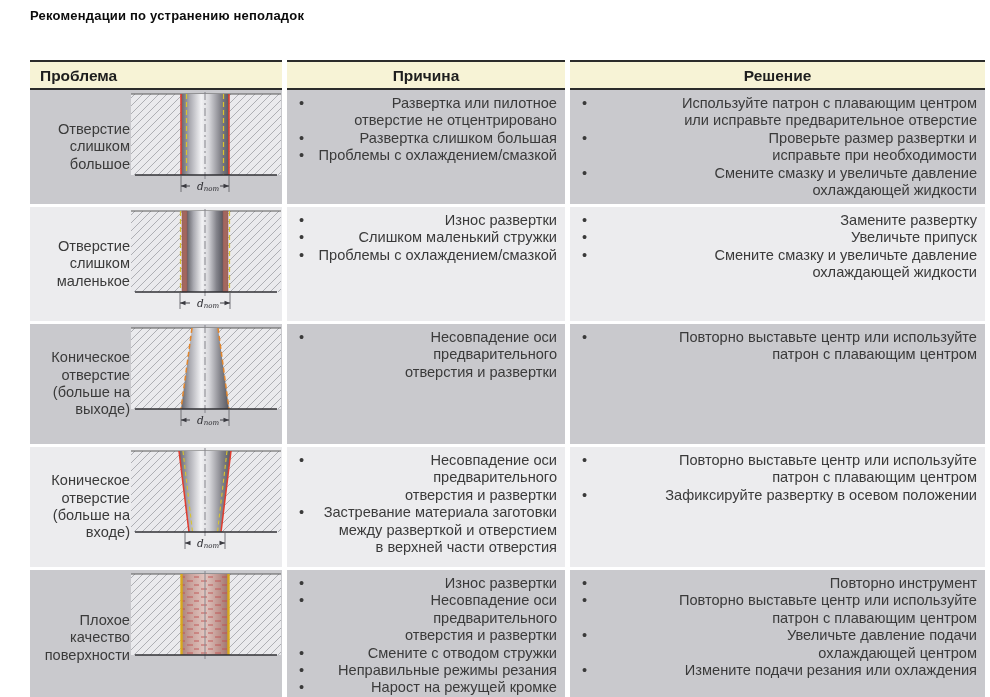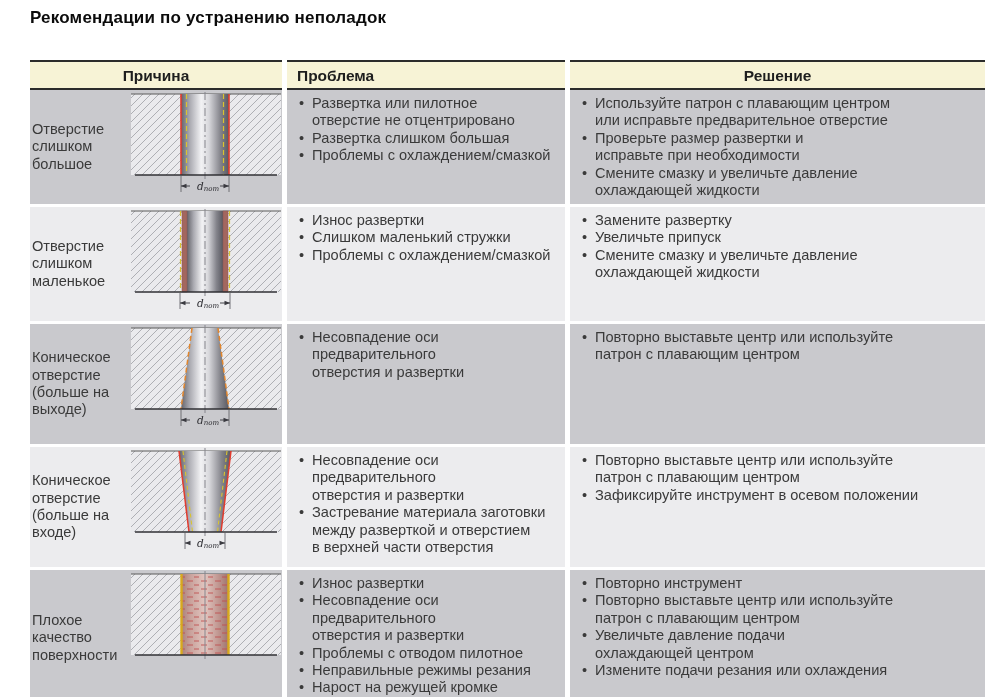--- a/index.html
+++ b/index.html
@@ -2,37 +2,37 @@
 <html style="--header_bg: #f7f3d6; --row_odd: #c9c9cd; --row_even: #ececee; --border_dark: #2b2b2b; --accent_red: #e23b2e; --accent_yellow: #d9c430; --accent_orange: #e2862d;"><head>
 <meta charset="utf-8">
 <style>
   html,body{margin:0;padding:0;background:#fff;}
   .page{
     position:relative;width:990px;height:697px;background:#fff;overflow:hidden;
     font-family:"Liberation Sans",sans-serif;color:#3d3d3d;
   }
   .title{
     position:absolute;left:30px;top:8px;margin:0;
-    font-size:17px;font-weight:bold;color:#0b0b0b;letter-spacing:.2px;
+    font-size:13px;font-weight:bold;color:#0b0b0b;letter-spacing:.2px;
   }
   .table{position:absolute;left:30px;top:60px;width:955px;}
   .thead,.trow{
     display:grid;grid-template-columns:252px 278px 415px;column-gap:5px;
   }
   .th{
     background:var(--header_bg,#f7f3d6);
     border-top:2px solid var(--border_dark,#2b2b2b);
     border-bottom:2px solid var(--border_dark,#2b2b2b);
     font-size:15.5px;font-weight:600;color:#1e1e1e;
     padding:3px 0 2px 0;height:21px;line-height:21px;
   }
   .th.left{text-align:left;padding-left:10px;}
   .th.center{text-align:center;}
   .tbody{display:grid;row-gap:3px;margin-top:0;}
-  .trow .cell{min-height:inherit;}
+  .trow .cell{min-height:inherit;text-align:right;}
   .trow{margin-top:0;}
   .r1 .cell,.r2 .cell{min-height:106px;}
   .r3 .cell,.r4 .cell{min-height:112px;}
   .r5 .cell{min-height:128px;}
   .trow.odd  .cell{background:var(--row_odd,#cacace);}
   .trow.even .cell{background:var(--row_even,#ededee);}
   .trow.last .cell{border-bottom:3px solid var(--border_dark,#2b2b2b);}
   .cell.c1{display:flex;align-items:stretch;}
   .problem{
     flex:1;align-self:center;padding-left:2px;
@@ -51,22 +51,22 @@
   }
 </style>
 </head>
 <body>
 
 <div class="page">
   <h1 class="title">Рекомендации по устранению неполадок</h1>
 
   <div class="table">
     <div class="thead">
+      <div class="th left">Проблема</div>
       <div class="th center">Причина</div>
-      <div class="th left">Проблема</div>
       <div class="th center">Решение</div>
     </div>
 
     <div class="tbody">
 
       <div class="trow odd r1">
         <div class="cell c1">
           <div class="problem">Отверстие
 слишком
 большое</div>
@@ -336,21 +336,21 @@
               <li><span>Застревание материала заготовки
 между разверткой и отверстием
 в верхней части отверстия</span></li>
             </ul>
         </div>
         <div class="cell c3">
           <ul class="blist">
 
           <li><span>Повторно выставьте центр или используйте
 патрон с плавающим центром</span></li>
-              <li><span>Зафиксируйте инструмент в осевом положении</span></li>
+              <li><span>Зафиксируйте развертку в осевом положении</span></li>
             </ul>
         </div>
       </div>
 
       <div class="trow odd r5 last">
         <div class="cell c1">
           <div class="problem">Плохое
 качество
 поверхности</div>
           <svg class="diagram" viewBox="0 0 152 106">
@@ -391,21 +391,21 @@
               <line x1="5" y1="84" x2="147" y2="84" stroke="#303034" stroke-width="1.7"></line>
             </svg>
         </div>
         <div class="cell c2">
           <ul class="blist">
 
           <li><span>Износ развертки</span></li>
               <li><span>Несовпадение оси
 предварительного
 отверстия и развертки</span></li>
-              <li><span>Проблемы с отводом пилотное</span></li>
+              <li><span>Смените с отводом стружки</span></li>
               <li><span>Неправильные режимы резания</span></li>
               <li><span>Нарост на режущей кромке</span></li>
             </ul>
         </div>
         <div class="cell c3">
           <ul class="blist">
 
           <li><span>Повторно инструмент</span></li>
               <li><span>Повторно выставьте центр или используйте
 патрон с плавающим центром</span></li>

